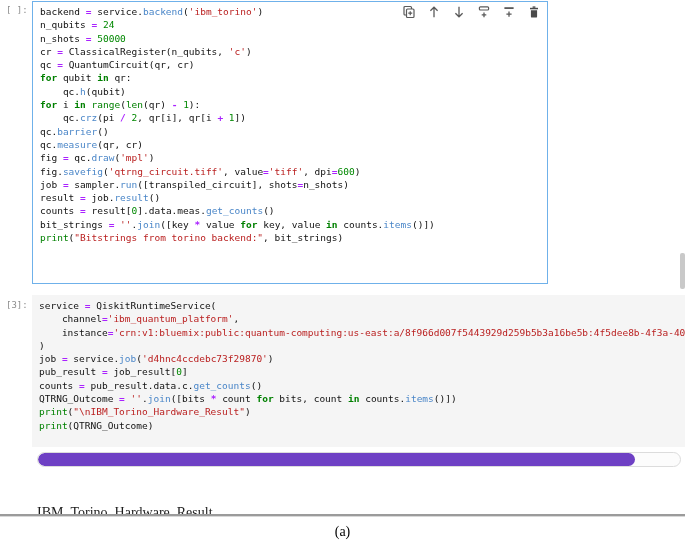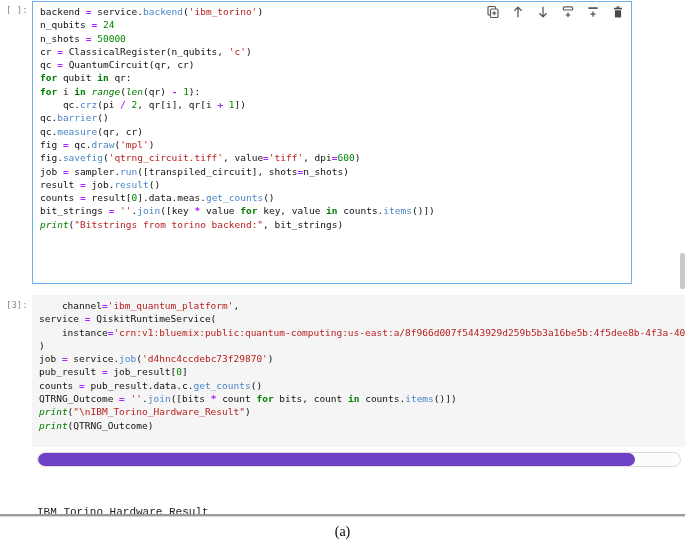--- a/index.html
+++ b/index.html
@@ -4,40 +4,40 @@
 <style>
   * { margin:0; padding:0; box-sizing:border-box; }
   html,body { width:685px; height:546px; background:#ffffff; overflow:hidden; }
   body { position:relative; font-family:"DejaVu Sans Mono", monospace; }
 
   .prompt { position:absolute; font-size:9px; color:#8c8c8c; font-family:"DejaVu Sans Mono", monospace; }
   .prompt-1 { left:6px; top:5px; }
   .prompt-2 { left:6px; top:300px; }
 
   .editor { position:absolute; overflow:hidden; }
-  .editor-1 { left:32px; top:1px; width:600px; height:283px; border:1px solid #6fb1ea; background:#ffffff; padding:3px 4px 0 7px; }
+  .editor-1 { left:32px; top:1px; width:516px; height:283px; border:1px solid #6fb1ea; background:#ffffff; padding:3px 4px 0 7px; }
   .editor-2 { left:32px; top:295px; width:653px; height:152px; background:#f5f5f5; padding:4px 4px 0 7px; }
 
   .cm-line { font-size:9.5px; line-height:13.3px; white-space:pre; color:#000; font-family:"DejaVu Sans Mono", monospace; }
   .tk-v { color:#111111; }
   .tk-o { color:#aa22ff; font-weight:bold; }
   .tk-s { color:#ba2121; }
   .tk-n { color:#008800; }
   .tk-k { color:#008000; font-weight:bold; }
-  .tk-b { color:#008000;font-style:italic; }
+  .tk-b { color:#008000; }
   .tk-f { color:#4a86c8; }
 
   .cell-toolbar { position:absolute; top:3px; right:6px; display:flex; gap:11px; align-items:center; }
   .tb-btn { width:14px; height:14px; border:none; background:transparent; padding:0; cursor:pointer; display:flex; align-items:center; justify-content:center; }
   .tb-btn svg { display:block; }
 
   .progress-track { position:absolute; left:37px; top:452px; width:644px; height:15px; background:#fcfcfc; border:1px solid #dcdcdc; border-radius:8px; overflow:hidden; }
   .progress-fill { height:100%; border-radius:8px; background:#6e40c4; width:0; }
 
-  .out-text { position:absolute; left:37px; top:484px; width:648px; height:31px; overflow:hidden; font-size:11px; line-height:11.4px; white-space:pre; color:#1c1c1c; font-family:Liberation Mono, monospace; }
+  .out-text { position:absolute; left:37px; top:484px; width:648px; height:31px; overflow:hidden; font-size:14px; line-height:11.4px; white-space:pre; color:#1c1c1c; font-family:Liberation Serif, serif; }
 
   .divider { position:absolute; left:0; top:514px; width:685px; height:3px; background:#9b9b9b; border-bottom:1px solid #d8d8d8; }
 
   .caption { position:absolute; left:0; top:524px; width:100%; text-align:center; font-family:"Liberation Serif", "DejaVu Serif", serif; font-size:14px; color:#000; }
 
   .scroll-thumb { position:absolute; right:0; top:253px; width:5px; height:36px; background:#c9c9c9; border-radius:2px; }
 </style>
 </head>
 <body>
 
@@ -45,20 +45,21 @@
 
   <div class="prompt prompt-1">[ ]:</div>
   <div class="editor editor-1">
     <div class="code">
         <div class="cm-line"><span class="tk-v">backend </span><span class="tk-o">=</span><span class="tk-v"> service.</span><span class="tk-f">backend</span><span class="tk-v">(</span><span class="tk-s">'ibm_torino'</span><span class="tk-v">)</span></div>
         <div class="cm-line"><span class="tk-v">n_qubits </span><span class="tk-o">=</span><span class="tk-v"> </span><span class="tk-n">24</span></div>
         <div class="cm-line"><span class="tk-v">n_shots </span><span class="tk-o">=</span><span class="tk-v"> </span><span class="tk-n">50000</span></div>
         <div class="cm-line"><span class="tk-v">cr </span><span class="tk-o">=</span><span class="tk-v"> ClassicalRegister(n_qubits, </span><span class="tk-s">'c'</span><span class="tk-v">)</span></div>
         <div class="cm-line"><span class="tk-v">qc </span><span class="tk-o">=</span><span class="tk-v"> QuantumCircuit(qr, cr)</span></div>
         <div class="cm-line"><span class="tk-k">for</span><span class="tk-v"> qubit </span><span class="tk-k">in</span><span class="tk-v"> qr:</span></div>
+        <div class="cm-line"><span class="tk-v">    qc.</span><span class="tk-f">h</span><span class="tk-v">(qubit)</span></div>
         <div class="cm-line"><span class="tk-k">for</span><span class="tk-v"> i </span><span class="tk-k">in</span><span class="tk-v"> </span><span class="tk-b">range</span><span class="tk-v">(</span><span class="tk-b">len</span><span class="tk-v">(qr) </span><span class="tk-o">-</span><span class="tk-v"> </span><span class="tk-n">1</span><span class="tk-v">):</span></div>
         <div class="cm-line"><span class="tk-v">    qc.</span><span class="tk-f">crz</span><span class="tk-v">(pi </span><span class="tk-o">/</span><span class="tk-v"> </span><span class="tk-n">2</span><span class="tk-v">, qr[i], qr[i </span><span class="tk-o">+</span><span class="tk-v"> </span><span class="tk-n">1</span><span class="tk-v">])</span></div>
         <div class="cm-line"><span class="tk-v">qc.</span><span class="tk-f">barrier</span><span class="tk-v">()</span></div>
         <div class="cm-line"><span class="tk-v">qc.</span><span class="tk-f">measure</span><span class="tk-v">(qr, cr)</span></div>
         <div class="cm-line"><span class="tk-v">fig </span><span class="tk-o">=</span><span class="tk-v"> qc.</span><span class="tk-f">draw</span><span class="tk-v">(</span><span class="tk-s">'mpl'</span><span class="tk-v">)</span></div>
         <div class="cm-line"><span class="tk-v">fig.</span><span class="tk-f">savefig</span><span class="tk-v">(</span><span class="tk-s">'qtrng_circuit.tiff'</span><span class="tk-v">, value</span><span class="tk-o">=</span><span class="tk-s">'tiff'</span><span class="tk-v">, dpi</span><span class="tk-o">=</span><span class="tk-n">600</span><span class="tk-v">)</span></div>
         <div class="cm-line"><span class="tk-v">job </span><span class="tk-o">=</span><span class="tk-v"> sampler.</span><span class="tk-f">run</span><span class="tk-v">([transpiled_circuit], shots</span><span class="tk-o">=</span><span class="tk-v">n_shots)</span></div>
         <div class="cm-line"><span class="tk-v">result </span><span class="tk-o">=</span><span class="tk-v"> job.</span><span class="tk-f">result</span><span class="tk-v">()</span></div>
         <div class="cm-line"><span class="tk-v">counts </span><span class="tk-o">=</span><span class="tk-v"> result[</span><span class="tk-n">0</span><span class="tk-v">].data.meas.</span><span class="tk-f">get_counts</span><span class="tk-v">()</span></div>
         <div class="cm-line"><span class="tk-v">bit_strings </span><span class="tk-o">=</span><span class="tk-v"> </span><span class="tk-s">''</span><span class="tk-v">.</span><span class="tk-f">join</span><span class="tk-v">([key </span><span class="tk-o">*</span><span class="tk-v"> value </span><span class="tk-k">for</span><span class="tk-v"> key, value </span><span class="tk-k">in</span><span class="tk-v"> counts.</span><span class="tk-f">items</span><span class="tk-v">()])</span></div>
@@ -100,22 +101,22 @@
           <rect x="3" y="2.8" width="8" height="1.5" fill="#4a4a4a"></rect>
           <path d="M3.9 5.2 h6.2 v6.2 q0 1.2 -1.2 1.2 h-3.8 q-1.2 0 -1.2 -1.2 z" fill="#4a4a4a"></path>
         </svg>
       </button>
     </div>
   </div>
 
   <div class="prompt prompt-2">[3]:</div>
   <div class="editor editor-2">
     <div class="code">
+        <div class="cm-line"><span class="tk-v">service </span><span class="tk-o">=</span><span class="tk-v"> QiskitRuntimeService(</span></div>
         <div class="cm-line"><span class="tk-v">    channel</span><span class="tk-o">=</span><span class="tk-s">'ibm_quantum_platform'</span><span class="tk-v">,</span></div>
-        <div class="cm-line"><span class="tk-v">service </span><span class="tk-o">=</span><span class="tk-v"> QiskitRuntimeService(</span></div>
         <div class="cm-line"><span class="tk-v">    instance</span><span class="tk-o">=</span><span class="tk-s">'crn:v1:bluemix:public:quantum-computing:us-east:a/8f966d007f5443929d259b5b3a16be5b:4f5dee8b-4f3a-408b-a558</span></div>
         <div class="cm-line"><span class="tk-v">)</span></div>
         <div class="cm-line"><span class="tk-v">job </span><span class="tk-o">=</span><span class="tk-v"> service.</span><span class="tk-f">job</span><span class="tk-v">(</span><span class="tk-s">'d4hnc4ccdebc73f29870'</span><span class="tk-v">)</span></div>
         <div class="cm-line"><span class="tk-v">pub_result </span><span class="tk-o">=</span><span class="tk-v"> job_result[</span><span class="tk-n">0</span><span class="tk-v">]</span></div>
         <div class="cm-line"><span class="tk-v">counts </span><span class="tk-o">=</span><span class="tk-v"> pub_result.data.c.</span><span class="tk-f">get_counts</span><span class="tk-v">()</span></div>
         <div class="cm-line"><span class="tk-v">QTRNG_Outcome </span><span class="tk-o">=</span><span class="tk-v"> </span><span class="tk-s">''</span><span class="tk-v">.</span><span class="tk-f">join</span><span class="tk-v">([bits </span><span class="tk-o">*</span><span class="tk-v"> count </span><span class="tk-k">for</span><span class="tk-v"> bits, count </span><span class="tk-k">in</span><span class="tk-v"> counts.</span><span class="tk-f">items</span><span class="tk-v">()])</span></div>
         <div class="cm-line"><span class="tk-b">print</span><span class="tk-v">(</span><span class="tk-s">"\nIBM_Torino_Hardware_Result"</span><span class="tk-v">)</span></div>
         <div class="cm-line"><span class="tk-b">print</span><span class="tk-v">(QTRNG_Outcome)</span></div>
       </div>
   </div>

